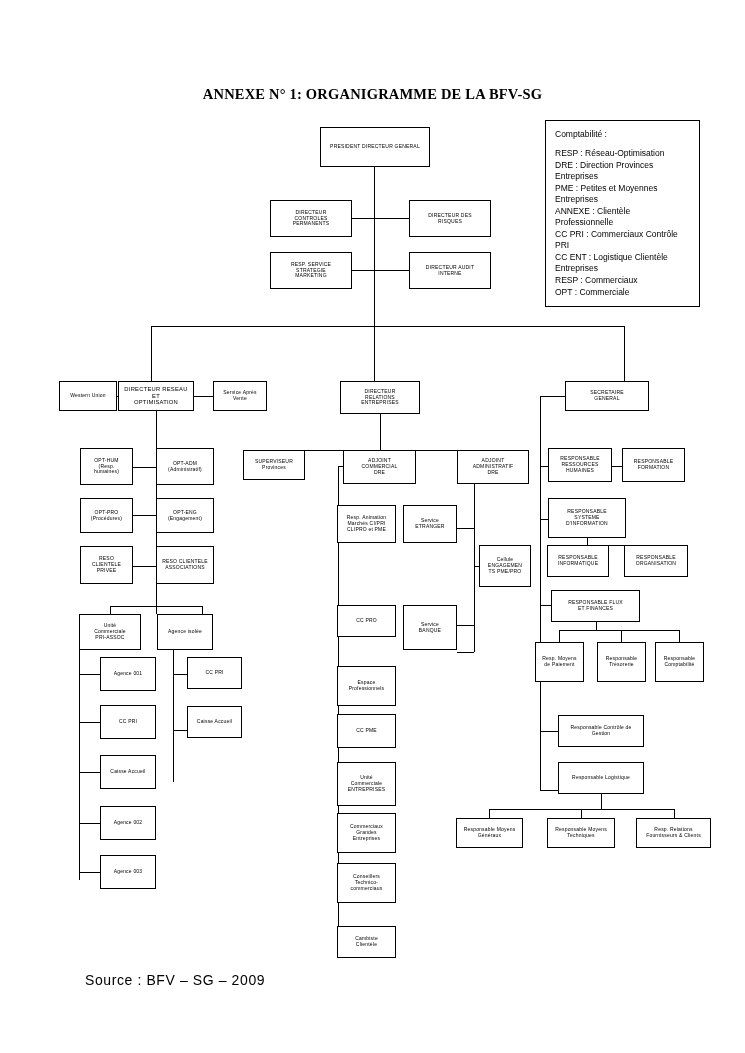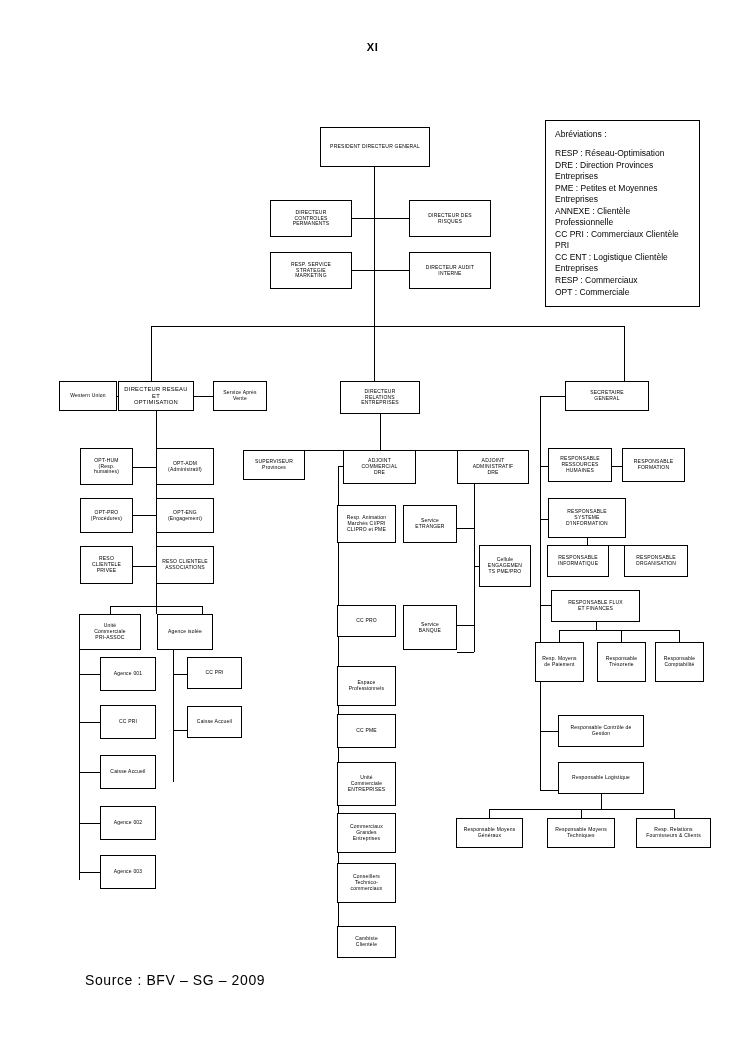--- a/index.html
+++ b/index.html
@@ -82,32 +82,32 @@
     z-index: 3;
   }
   .legend-title { font-size: 8.5px; margin-bottom: 9px; }
   .legend-line  { font-size: 8.5px; line-height: 1.36; white-space: pre-wrap; }
 </style>
 </head>
 <body>
 
 <div id="page">
 
-  <div class="page-num">XI</div>
+  <div class="doc-title">ANNEXE N° 1: ORGANIGRAMME DE LA BFV-SG</div>
   <div class="source-note">Source : BFV – SG –  2009</div>
 
   <div class="legend" style="left:545px; top:120px; width:155px;">
-    <div class="legend-title">Abréviations :</div>
+    <div class="legend-title">Comptabilité :</div>
     <div class="legend-line">RESP : Réseau-Optimisation</div>
     <div class="legend-line">DRE : Direction Provinces
 Entreprises</div>
     <div class="legend-line">PME : Petites et Moyennes
 Entreprises</div>
     <div class="legend-line">ANNEXE : Clientèle Professionnelle</div>
-    <div class="legend-line">CC PRI : Commerciaux Clientèle
+    <div class="legend-line">CC PRI : Commerciaux Contrôle
 PRI</div>
     <div class="legend-line">CC ENT : Logistique Clientèle
 Entreprises</div>
     <div class="legend-line">RESP : Commerciaux</div>
     <div class="legend-line">OPT : Commerciale</div>
   </div>
 
   <div class="ln lnv" style="left:374px; top:166px; height:160px;"></div>
 
   <div class="ln lnh" style="left:351px; top:218px; width:24px;"></div>

